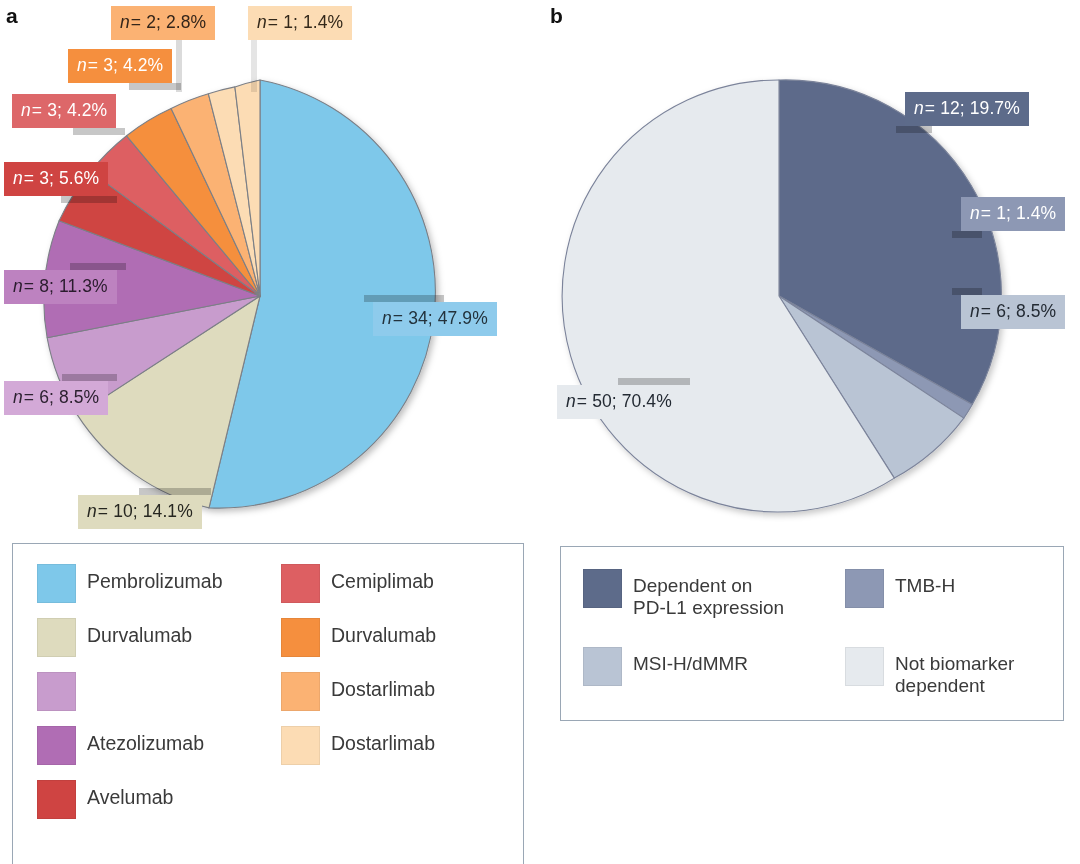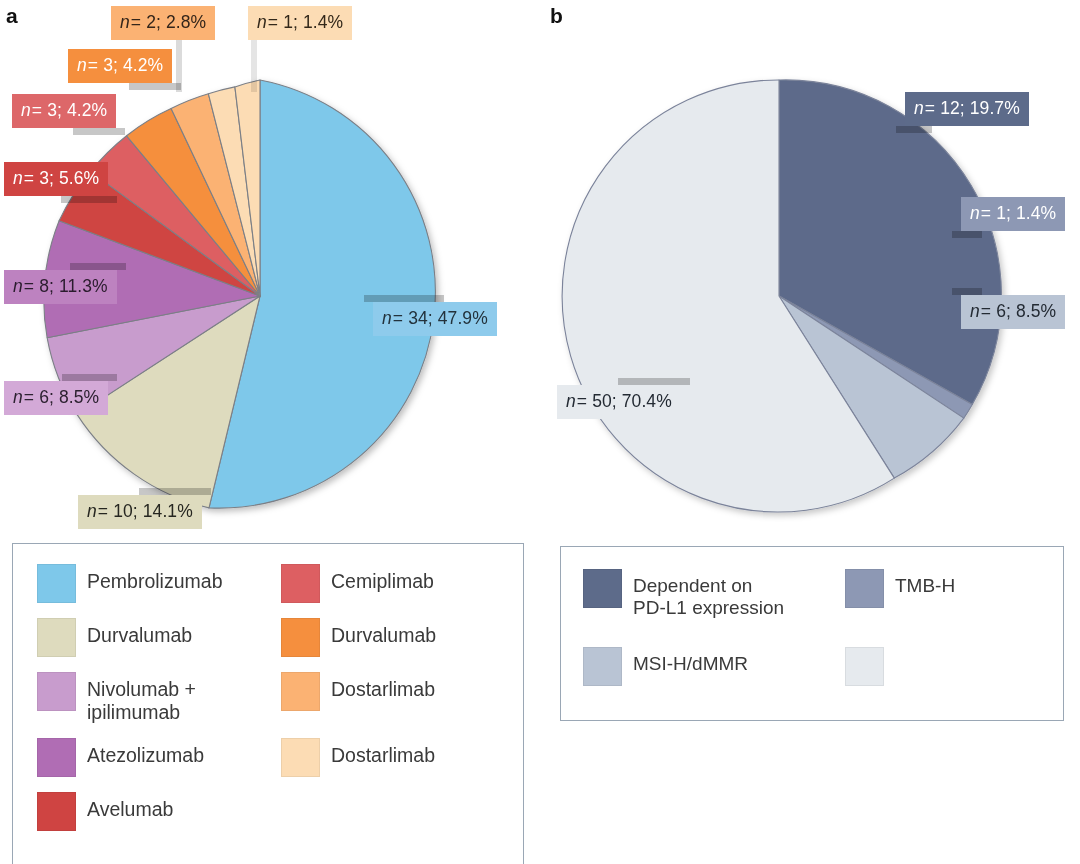--- a/index.html
+++ b/index.html
@@ -235,22 +235,20 @@
           <div class="legend-item">
             <span class="swatch" style="background: rgb(222, 219, 190);"></span>
             <span class="legend-label">Durvalumab</span>
           </div>
           <div class="legend-item">
             <span class="swatch" style="background: rgb(245, 143, 62);"></span>
             <span class="legend-label">Durvalumab</span>
           </div>
           <div class="legend-item">
             <span class="swatch" style="background: rgb(200, 156, 205);"></span>
-            <span class="legend-label">Nivolumab +
-ipilimumab</span>
           </div>
           <div class="legend-item">
             <span class="swatch" style="background: rgb(251, 178, 115);"></span>
             <span class="legend-label">Dostarlimab</span>
           </div>
           <div class="legend-item">
             <span class="swatch" style="background: rgb(176, 109, 180);"></span>
             <span class="legend-label">Atezolizumab</span>
           </div>
           <div class="legend-item">
@@ -321,18 +319,20 @@
           <div class="legend-item">
             <span class="swatch" style="background: rgb(141, 152, 180);"></span>
             <span class="legend-label">TMB-H</span>
           </div>
           <div class="legend-item">
             <span class="swatch" style="background: rgb(185, 196, 212);"></span>
             <span class="legend-label">MSI-H/dMMR</span>
           </div>
           <div class="legend-item">
             <span class="swatch" style="background: rgb(230, 234, 238);"></span>
+            <span class="legend-label">Not biomarker
+dependent</span>
           </div>
         </div>
     </div>
   </div>
 
 </div>
 
 </body></html>

